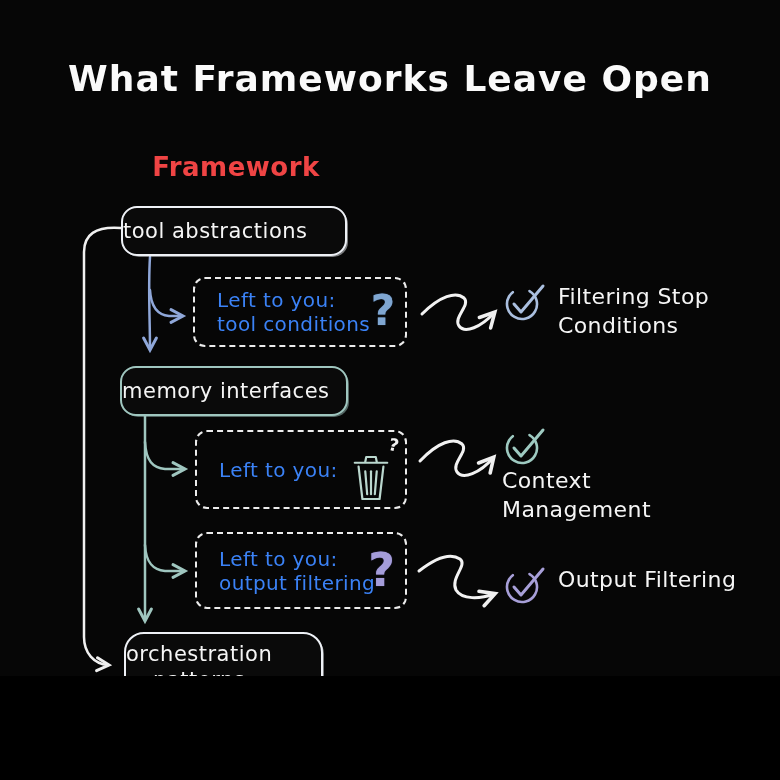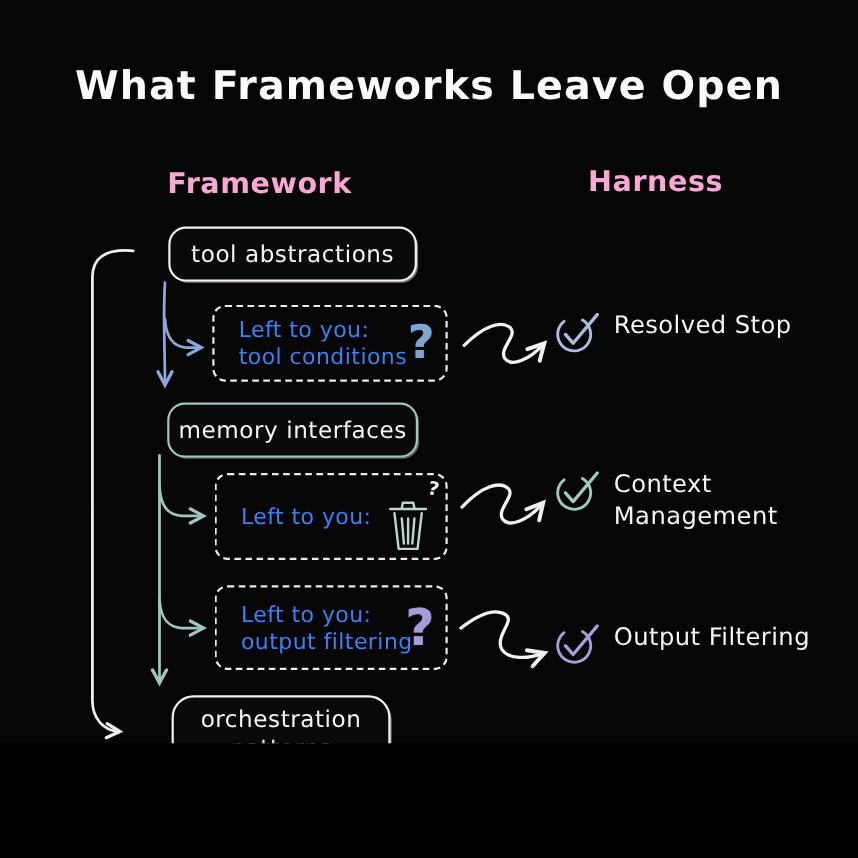--- a/index.html
+++ b/index.html
@@ -8,30 +8,29 @@
     background:#060606;
     font-family:"DejaVu Sans","Liberation Sans",sans-serif;
     color:#f2f2f2;
   }
   .abs{position:absolute;}
   
   .title{
     left:0;top:58px;width:780px;text-align:center;
     font-size:36px;font-weight:600;letter-spacing:1px;color:#fafafa;
   }
-  .col-head{font-size:26px;font-weight:600;letter-spacing:.5px;color:#f9a8d4;text-align:center;}
+  .col-head{font-size:26px;font-weight:600;letter-spacing:.5px;color:#ef4444;text-align:center;}
   #head-framework{left:136px;top:152px;width:200px;}
   #head-harness{left:496px;top:151px;width:200px;}
   
   .fw-box{
-    display:flex;align-items:center;justify-content:center;
+    display:flex;align-items:center;justify-content:flex-start;
     border:2.5px solid #eef1f6;border-radius:16px;
     box-shadow:2px 2px 0 -1px rgba(238,241,246,.5);
     background:#0a0a0a;
-    margin-left:32px;
   }
   .fw-box .box-label{
     font-size:21px;letter-spacing:.5px;text-align:center;
     white-space:pre-line;line-height:1.25;color:#f5f5f5;
   }
   #box-tool{left:121px;top:206px;width:222px;height:46px;}
   #box-memory{left:120px;top:366px;width:224px;height:46px;border-color:#9fc6bf;box-shadow:2px 2px 0 -1px rgba(159,198,191,.5);}
   #box-orchestration{left:124px;top:632px;width:195px;height:66px;border-radius:20px;}
   
   .gap-box{
@@ -55,21 +54,21 @@
     font-size:17px;font-weight:700;transform:rotate(12deg);
   }
   #trash-wrap{position:absolute;right:13px;top:22px;width:42px;height:48px;}
   
   .harness-item{display:flex;align-items:flex-start;}
   .harness-item .check{flex:0 0 auto;margin-right:10px;margin-top:-4px;}
   .harness-label{
     font-size:22px;line-height:1.3;letter-spacing:.4px;color:#f5f5f5;white-space:nowrap;
   }
   #harness-1{left:502px;top:283px;}
-  #harness-2{left:502px;top:427px;}
+  #harness-2{left:502px;top:427px;flex-direction:column;}
   #harness-3{left:502px;top:566px;}
   svg{display:block;}
   #connector-layer{left:0;top:0;pointer-events:none;}
 </style>
 </head>
 <body>
 
 <div id="canvas">
 
   <svg id="connector-layer" class="abs" width="780" height="780" viewBox="0 0 780 780">
@@ -94,21 +93,20 @@
     <path d="M145,442 C146,461 153,468 165,469 L184,469" fill="none" stroke="#9fc6bf" stroke-width="2.5" stroke-linecap="round" marker-end="url(#at)"></path>
     <path d="M145,545 C146,563 153,570 165,571 L184,571" fill="none" stroke="#9fc6bf" stroke-width="2.5" stroke-linecap="round" marker-end="url(#at)"></path>
 
     <path d="M422,314 C440,296 456,291 464,298 C471,305 453,317 459,326 C465,334 481,327 494,313" fill="none" stroke="#f2f2f2" stroke-width="3" stroke-linecap="round" marker-end="url(#aw)"></path>
     <path d="M420,461 C438,442 454,437 462,444 C469,451 451,463 457,472 C463,480 480,473 493,458" fill="none" stroke="#f2f2f2" stroke-width="3" stroke-linecap="round" marker-end="url(#aw)"></path>
     <path d="M419,571 C437,557 451,553 460,559 C468,565 450,578 456,590 C462,600 480,599 494,594" fill="none" stroke="#f2f2f2" stroke-width="3" stroke-linecap="round" marker-end="url(#aw)"></path>
   </svg>
 
   <div class="abs title">What Frameworks Leave Open</div>
   <div class="abs col-head" id="head-framework">Framework</div>
-  <div class="abs col-head" id="head-harness">Harness</div>
 
   <div class="abs fw-box" id="box-tool">
     <span class="box-label">tool abstractions</span>
   </div>
   <div class="abs fw-box" id="box-orchestration">
     <span class="box-label">orchestration
 patterns</span>
   </div>
   <div class="abs fw-box" id="box-memory">
     <span class="box-label">memory interfaces</span>
@@ -148,21 +146,22 @@
     </div>
     <span class="gap-q q-purple">?</span>
   </div>
 
   <div class="abs harness-item" id="harness-1">
     <svg class="check" width="46" height="44" viewBox="0 0 46 44">
       <circle cx="20" cy="25" r="15" fill="none" stroke-width="2.6" stroke-linecap="round" stroke-dasharray="76 18" transform="rotate(-60 20 25)" stroke="#aabfdf"></circle>
       <path d="M12,25 L19,33 L41,7" fill="none" stroke-width="3" stroke-linecap="round" stroke-linejoin="round" stroke="#aabfdf"></path>
     </svg>
     <div class="harness-label">
-      <div>Resolved Stop</div>
+      <div>Filtering Stop</div>
+      <div>Conditions</div>
     </div>
   </div>
 
   <div class="abs harness-item" id="harness-2">
     <svg class="check" width="46" height="44" viewBox="0 0 46 44">
       <circle cx="20" cy="25" r="15" fill="none" stroke-width="2.6" stroke-linecap="round" stroke-dasharray="76 18" transform="rotate(-60 20 25)" stroke="#9ecac1"></circle>
       <path d="M12,25 L19,33 L41,7" fill="none" stroke-width="3" stroke-linecap="round" stroke-linejoin="round" stroke="#9ecac1"></path>
     </svg>
     <div class="harness-label">
       <div>Context</div>

